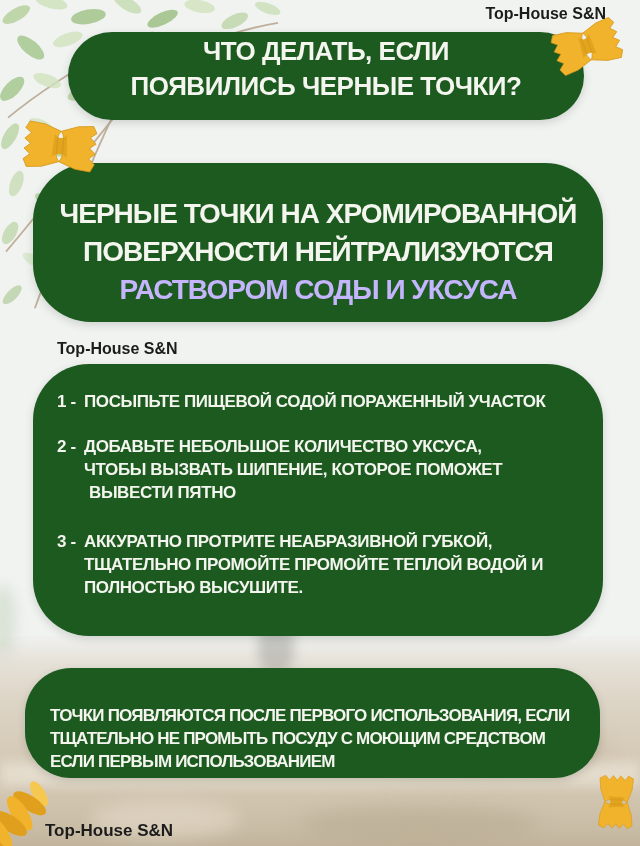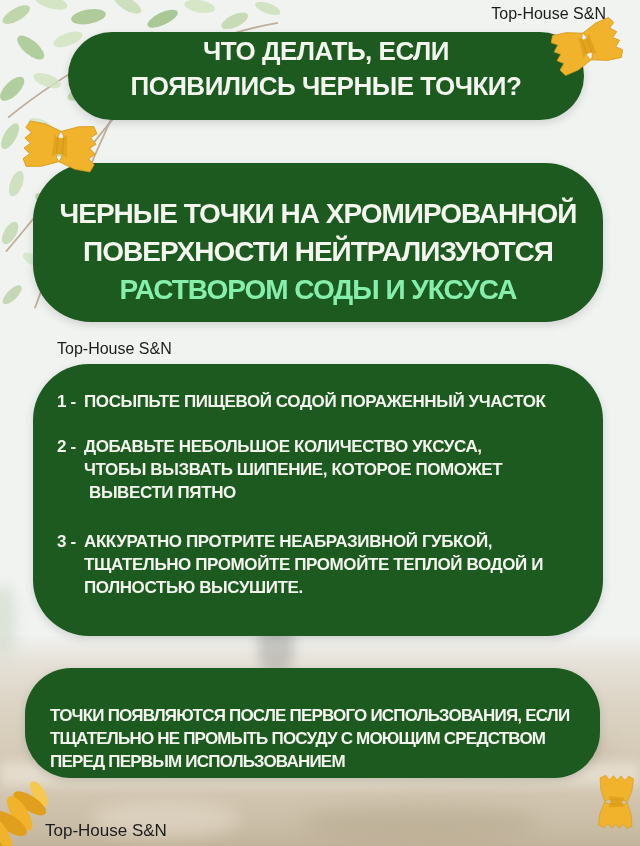--- a/index.html
+++ b/index.html
@@ -17,42 +17,42 @@
   .patch1{left:60px;top:690px;width:320px;height:46px;background:rgba(241,235,224,.55);filter:blur(9px);}
   .patch2{left:360px;top:724px;width:250px;height:54px;background:rgba(189,175,150,.40);filter:blur(11px);}
   .patch3{left:0;top:762px;width:640px;height:24px;background:rgba(243,237,226,.55);filter:blur(6px);border-radius:0;}
   .patch4{left:90px;top:800px;width:150px;height:38px;background:rgba(228,219,201,.60);filter:blur(8px);}
   .patch5{left:300px;top:806px;width:240px;height:36px;background:rgba(176,162,136,.40);filter:blur(9px);}
   .smudge-gray{position:absolute;left:258px;top:622px;width:36px;height:50px;background:rgba(125,127,124,.35);filter:blur(6px);border-radius:40%;}
   .smudge-green{position:absolute;left:-10px;top:584px;width:26px;height:72px;background:rgba(165,190,155,.30);filter:blur(7px);border-radius:50%;}
   .plant{position:absolute;left:-8px;top:-6px;width:300px;height:340px;}
   
   .brand{
-    position:absolute;color:#1c1c1c;font-weight:400;letter-spacing:0;
+    position:absolute;color:#1c1c1c;font-weight:700;letter-spacing:0;
     white-space:nowrap;
   }
   .brand-top{top:5px;right:34px;font-size:16px;}
   .brand-mid{top:340px;left:57px;font-size:16px;}
   .brand-bottom{top:821px;left:45px;font-size:17px;}
   
   .card{
     position:absolute;background:#1d5a20;color:#f3f5ee;
     box-shadow:0 3px 8px rgba(50,60,50,.18);
   }
   .card-title{
     left:68px;top:32px;width:516px;height:88px;border-radius:44px;
     text-align:center;padding-top:2px;box-sizing:border-box;
   }
   .title-line{font-size:26px;line-height:35px;font-weight:700;letter-spacing:-.5px;white-space:nowrap;}
   .card-info{
     left:33px;top:163px;width:570px;height:159px;border-radius:58px;
     text-align:center;padding-top:32px;box-sizing:border-box;
   }
   .info-line{font-size:28px;line-height:38px;font-weight:700;letter-spacing:-1px;white-space:nowrap;}
-  .info-line.red{color:#86efac;}
+  .info-line.red{color:#c4b5fd;}
   .card-steps{
     left:33px;top:364px;width:570px;height:272px;border-radius:56px;
     padding:26px 18px 0 24px;box-sizing:border-box;
   }
   .step{display:flex;margin-bottom:22px;}
   .step-3{margin-bottom:0;}
   .step-2{margin-bottom:26px;}
   .step-num{flex:0 0 27px;font-size:17px;line-height:23px;font-weight:700;letter-spacing:-.4px;}
   .step-line{font-size:17px;line-height:23px;font-weight:700;letter-spacing:-.4px;white-space:nowrap;}
   .indent-extra{margin-left:5px;}
@@ -176,21 +176,21 @@
         <div class="step-line">АККУРАТНО ПРОТРИТЕ НЕАБРАЗИВНОЙ ГУБКОЙ,</div>
         <div class="step-line">ТЩАТЕЛЬНО ПРОМОЙТЕ ПРОМОЙТЕ ТЕПЛОЙ ВОДОЙ И</div>
         <div class="step-line">ПОЛНОСТЬЮ ВЫСУШИТЕ.</div>
       </div>
     </div>
   </div>
 
   <div class="card card-note">
     <div class="note-line">ТОЧКИ ПОЯВЛЯЮТСЯ ПОСЛЕ ПЕРВОГО ИСПОЛЬЗОВАНИЯ, ЕСЛИ</div>
     <div class="note-line">ТЩАТЕЛЬНО НЕ ПРОМЫТЬ ПОСУДУ С МОЮЩИМ СРЕДСТВОМ</div>
-    <div class="note-line">ПЕРЕД ПЕРВЫМ ИСПОЛЬЗОВАНИЕМ</div>
+    <div class="note-line">ЕСЛИ ПЕРВЫМ ИСПОЛЬЗОВАНИЕМ</div>
   </div>
 
   <svg class="pasta farfalle-tr" viewBox="0 0 100 64" aria-hidden="true">
       <use href="#farfalle"></use>
     </svg>
   <svg class="pasta farfalle-left" viewBox="0 0 100 64" aria-hidden="true">
       <use href="#farfalle"></use>
     </svg>
   <svg class="pasta farfalle-br" viewBox="0 0 100 64" aria-hidden="true">
       <use href="#farfalle"></use>

